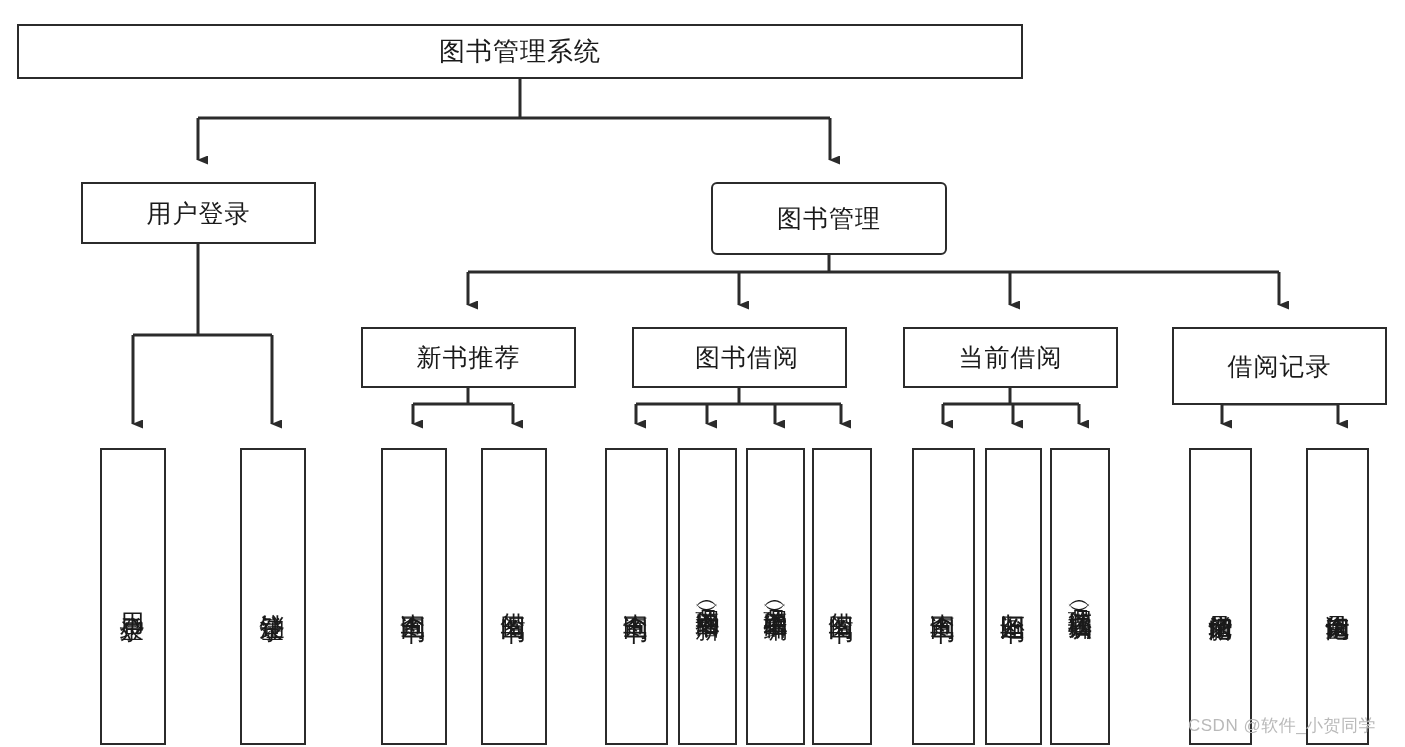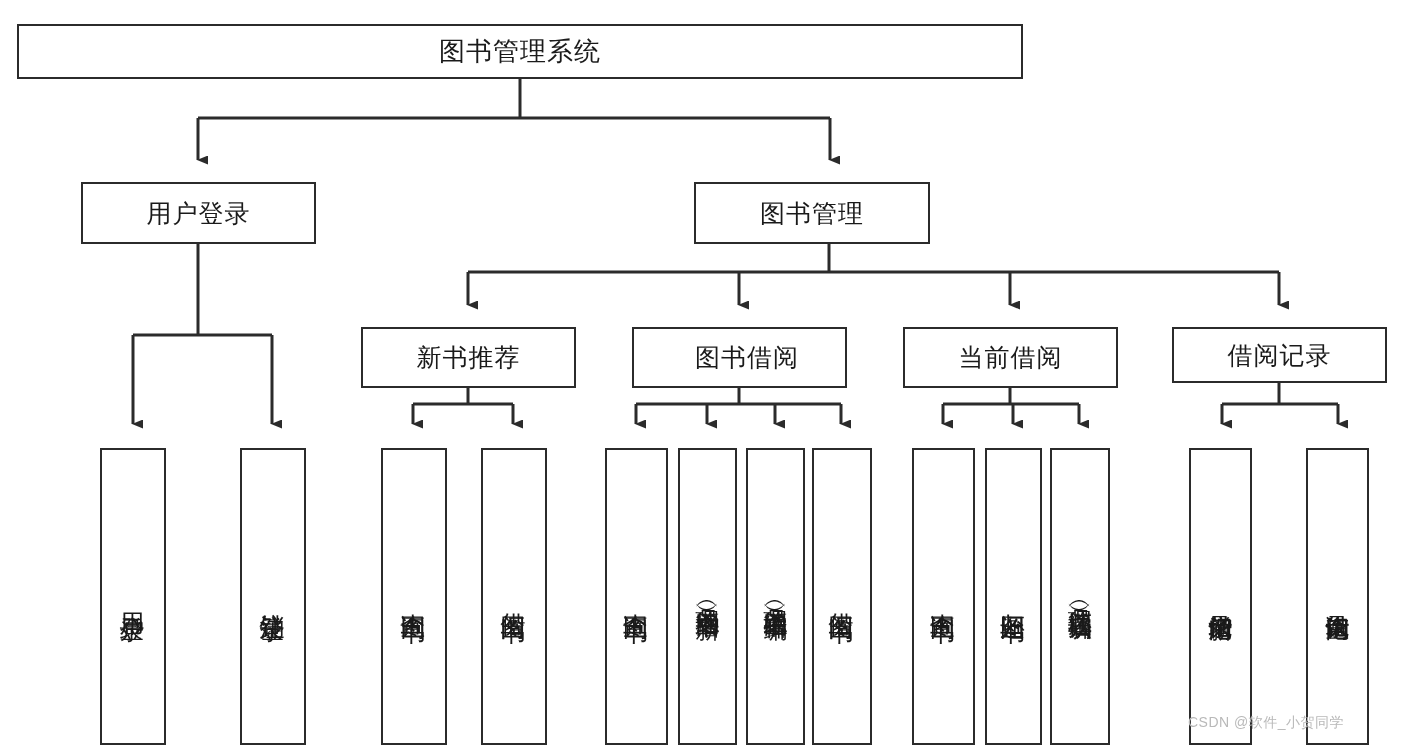--- a/index.html
+++ b/index.html
@@ -58,21 +58,21 @@
     letter-spacing: -1px;
     font-size: 24px;
   }
   .node.root {
     font-size: 26px;
   }
   #watermark {
     position: absolute;
     left: 1188px;
     top: 714px;
-    font-size: 14px;
+    font-size: 17px;
     color: #b9b9b9;
     white-space: nowrap;
     letter-spacing: 0.5px;
   }
 </style>
 </head>
 <body>
 
 <div id="canvas">
 
@@ -123,29 +123,29 @@
       <path d="M1222,404 L1338,404"></path>
       <path d="M1222,404 L1222,424" marker-end="url(#arw)"></path>
       <path d="M1338,404 L1338,424" marker-end="url(#arw)"></path>
     </g>
   </svg>
 
   <div class="node horiz root" style="left:17px; top:12px; width:1006px; height:55px;">图书管理系统</div>
 
   <div class="node horiz" style="left:81px; top:170px; width:235px; height:62px;">用户登录</div>
 
-  <div class="node horiz" style="left:694px; top:170px; width:236px; height:62px;">图书管理</div>
+  <div class="node horiz" style="left:711px; top:170px; width:236px; height:73px;border-radius:6px;">图书管理</div>
 
   <div class="node horiz" style="left:361px; top:315px; width:215px; height:61px;">新书推荐</div>
 
   <div class="node horiz" style="left:632px; top:315px; width:215px; height:61px;padding-left:15px;">图书借阅</div>
 
   <div class="node horiz" style="left:903px; top:315px; width:215px; height:61px;font-family:Liberation Mono, monospace;">当前借阅</div>
 
-  <div class="node horiz" style="left:1172px; top:315px; width:215px; height:56px;">借阅记录</div>
+  <div class="node horiz" style="left:1172px; top:315px; width:215px; height:78px;">借阅记录</div>
 
   <div class="node vert" style="left:100px; top:436px; width:66px; height:297px;">用户登录</div>
 
   <div class="node vert" style="left:240px; top:436px; width:66px; height:297px;">注销登录</div>
 
   <div class="node vert" style="left:381px; top:436px; width:66px; height:297px;">查询图书</div>
 
   <div class="node vert" style="left:481px; top:436px; width:66px; height:297px;">借阅图书</div>
 
   <div class="node vert" style="left:605px; top:436px; width:63px; height:297px;">查询图书</div>

